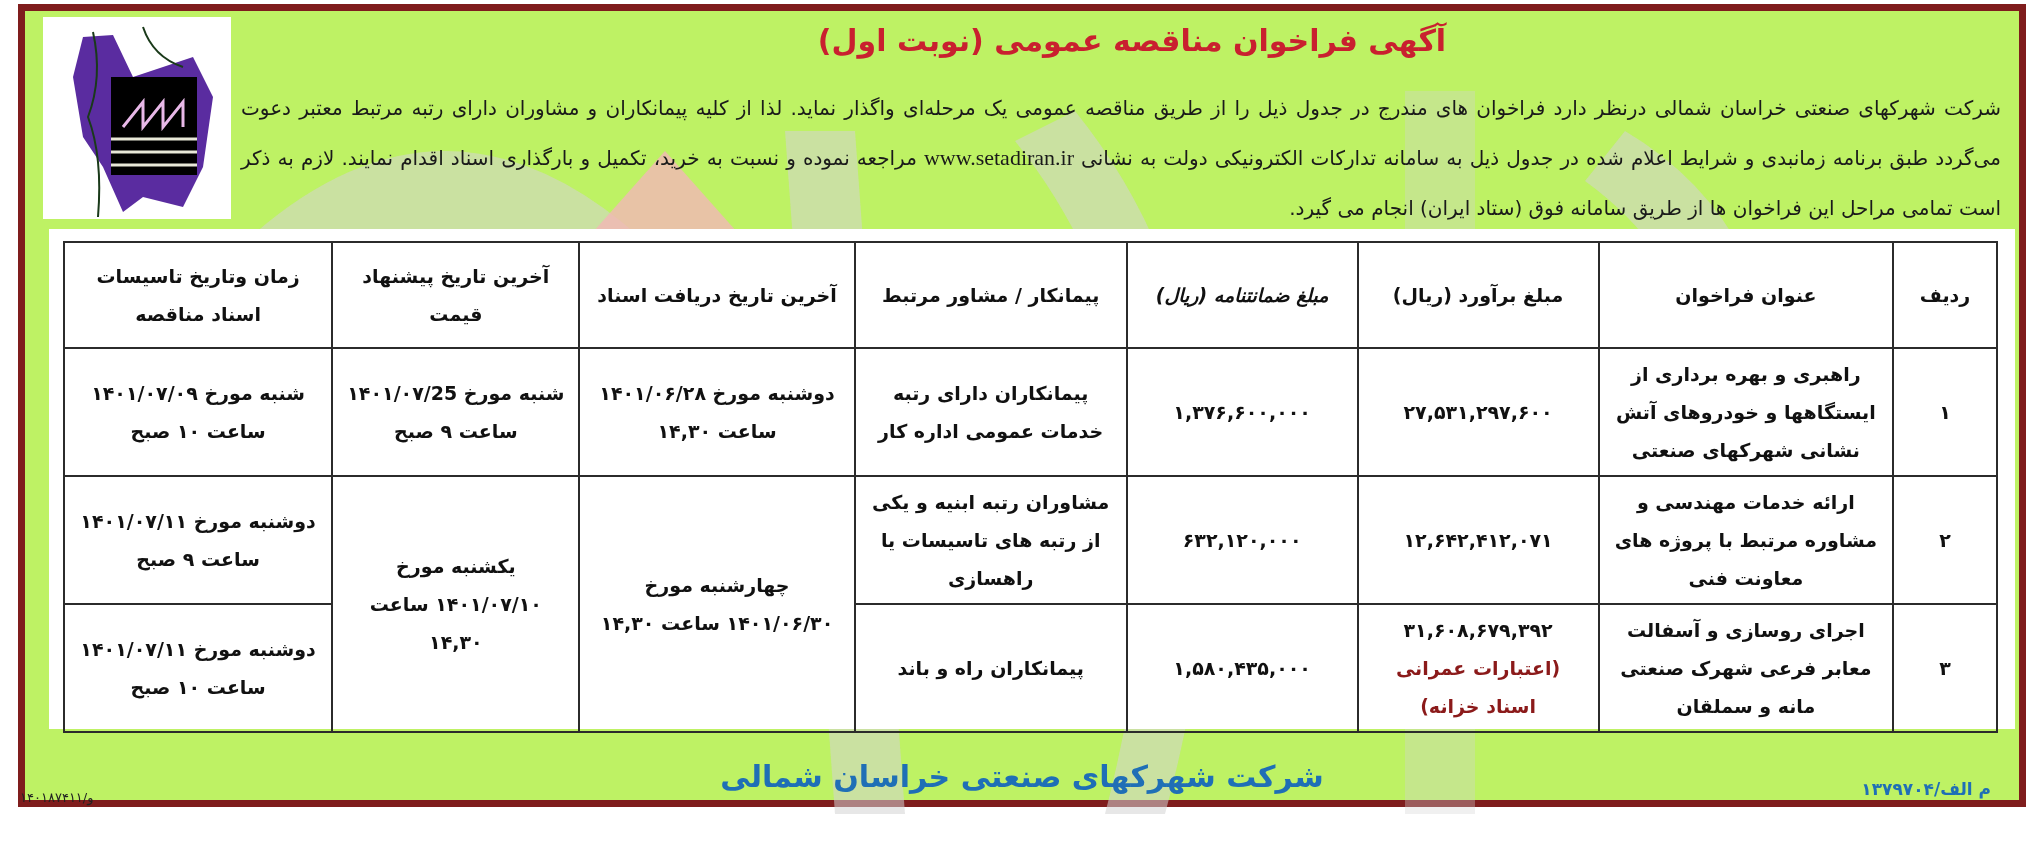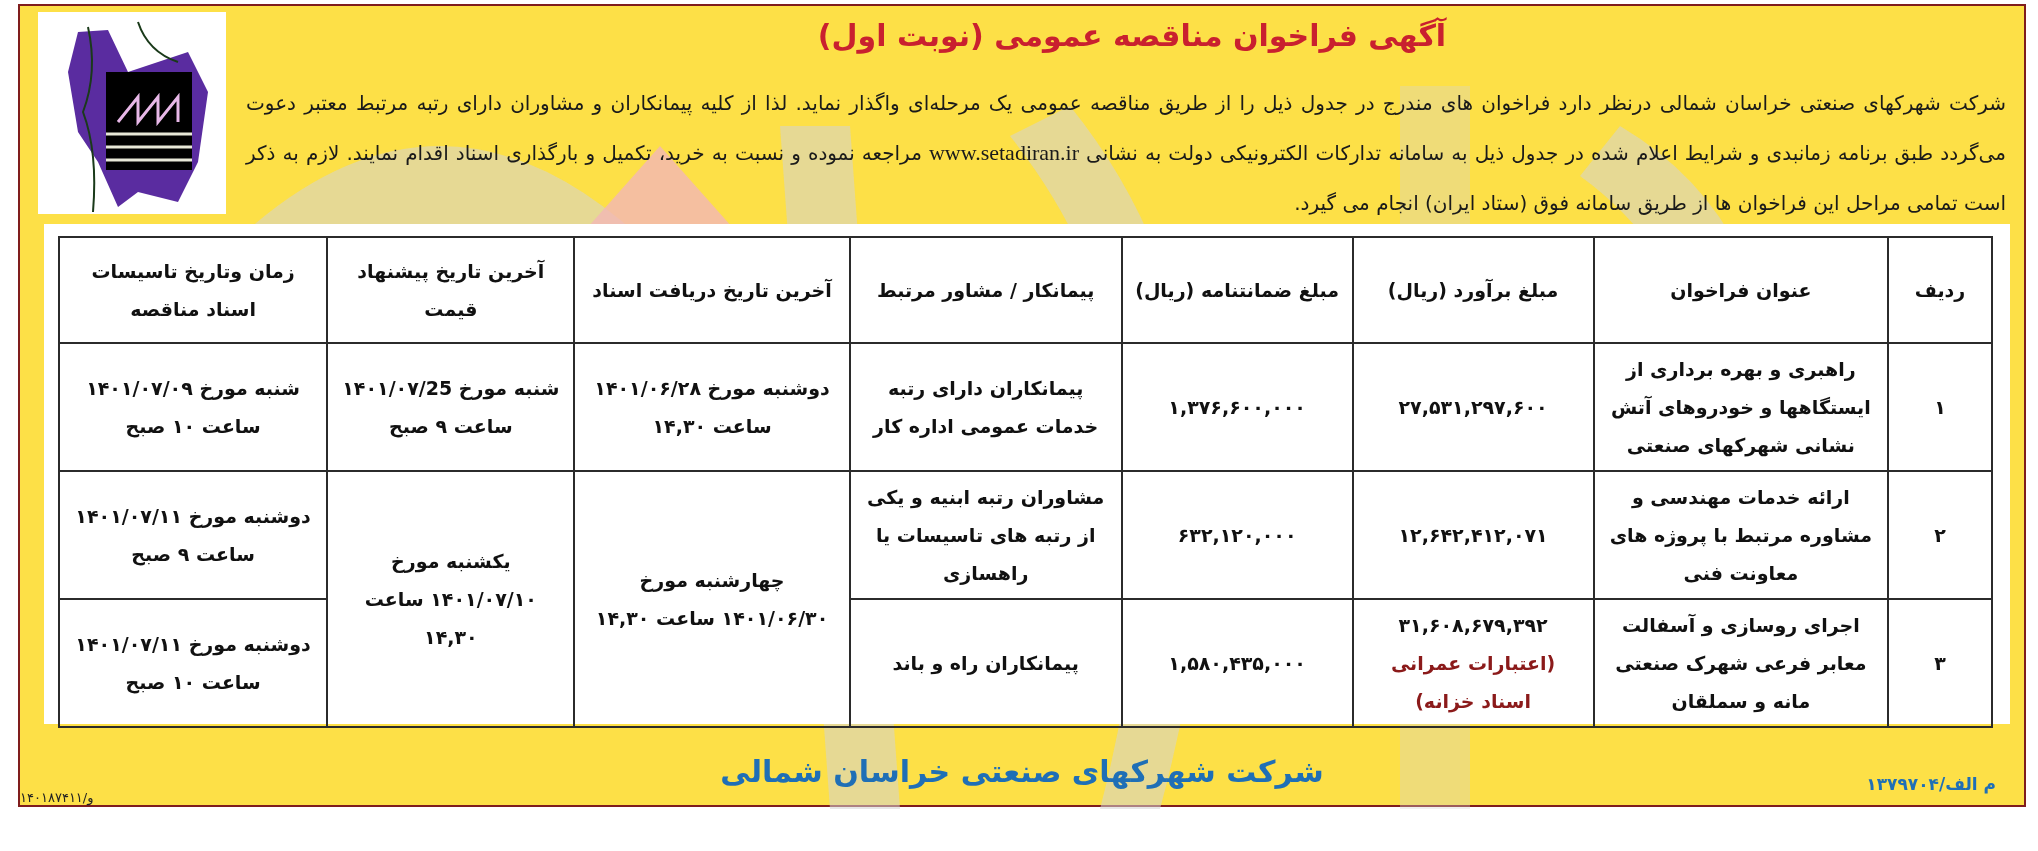--- a/index.html
+++ b/index.html
@@ -2,21 +2,21 @@
 <html><head>
 <meta charset="utf-8">
 <style>
   html, body { margin: 0; padding: 0; }
   body {
     width: 2038px; height: 851px; background: #ffffff; position: relative; overflow: hidden;
     font-family: "DejaVu Sans", "Liberation Sans", sans-serif;
   }
   .frame {
     position: absolute; left: 18px; top: 4px; width: 2008px; height: 803px;
-    background: #fde047; border: 2px solid #7f1d1d; box-sizing: border-box;
+    background: #bef264; border: 7px solid #7f1d1d; box-sizing: border-box;
   }
   .watermark { position: absolute; inset: 0; pointer-events: none; overflow: hidden; }
   .logo {
     position: absolute; left: 18px; top: 6px; width: 188px; height: 202px; background: #fff;
   }
   .title {
     position: absolute; left: 0; right: 0; top: 12px; text-align: center;
     padding-left: 220px; font-size: 30px; font-weight: bold; color: #c9202f; direction: rtl;
   }
   .intro {
@@ -32,21 +32,21 @@
     font-size: 19px; font-weight: bold; color: #111;
   }
   th, td { border: 2px solid #2b2b2b; text-align: center; vertical-align: middle; padding: 6px 10px; line-height: 38px; }
   th { height: 92px; font-size: 19px; }
   tr.r1 td { height: 110px; }
   tr.r2 td { height: 110px; }
   tr.r3 td { height: 110px; }
   .col-idx { width: 86px; }
   .col-title { width: 295px; }
   .col-est { width: 228px; }
-  .col-guar { width: 218px; }
+  .col-guar { width: 218px; font-style: italic; }
   .col-ctr { width: 270px; }
   .col-doc { width: 272px; margin-top: 40px; }
   .col-bid { width: 240px; margin-top: 12px; }
   .col-open { width: 264px; }
   .red-note { color: #8b1a1a; display: block; }
   .company {
     position: absolute; left: 0; right: 0; top: 748px; text-align: center; direction: rtl;
     font-size: 30px; font-weight: bold; color: #1f6fb6;
   }
   .adno {

